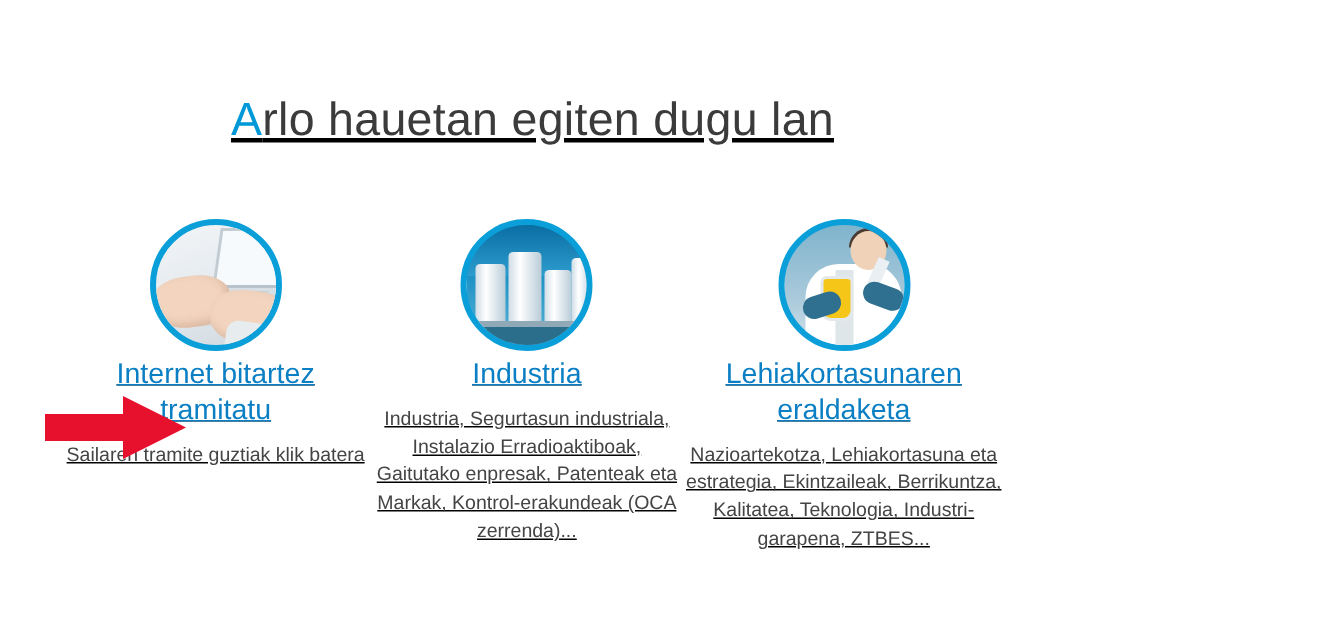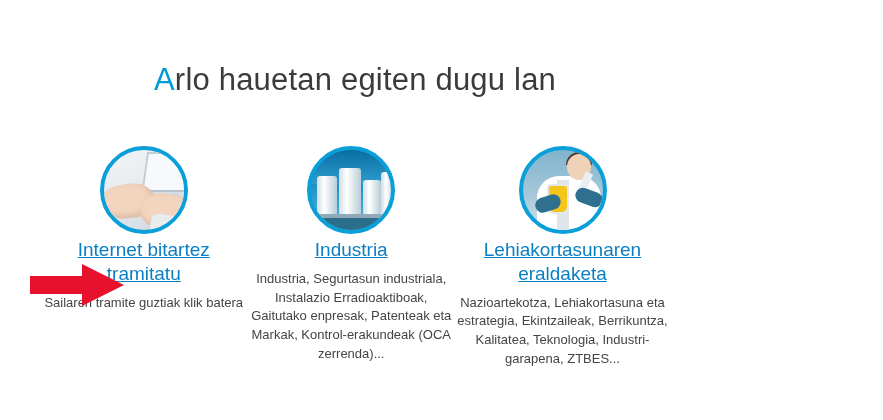--- a/index.html
+++ b/index.html
@@ -12,20 +12,21 @@
     background: #ffffff;
     font-family: "Liberation Sans", sans-serif;
     overflow: hidden;
     position: relative;
   }
   .page {
     position: relative;
     width: 710px;
     height: 420px;
     background: #ffffff;
+    text-decoration: underline;
   }
   .page-title {
     text-align: center;
     font-size: 31px;
     font-weight: 400;
     color: #3b3b3b;
     margin: 0;
     padding-top: 62px;
     letter-spacing: 0.2px;
   }

